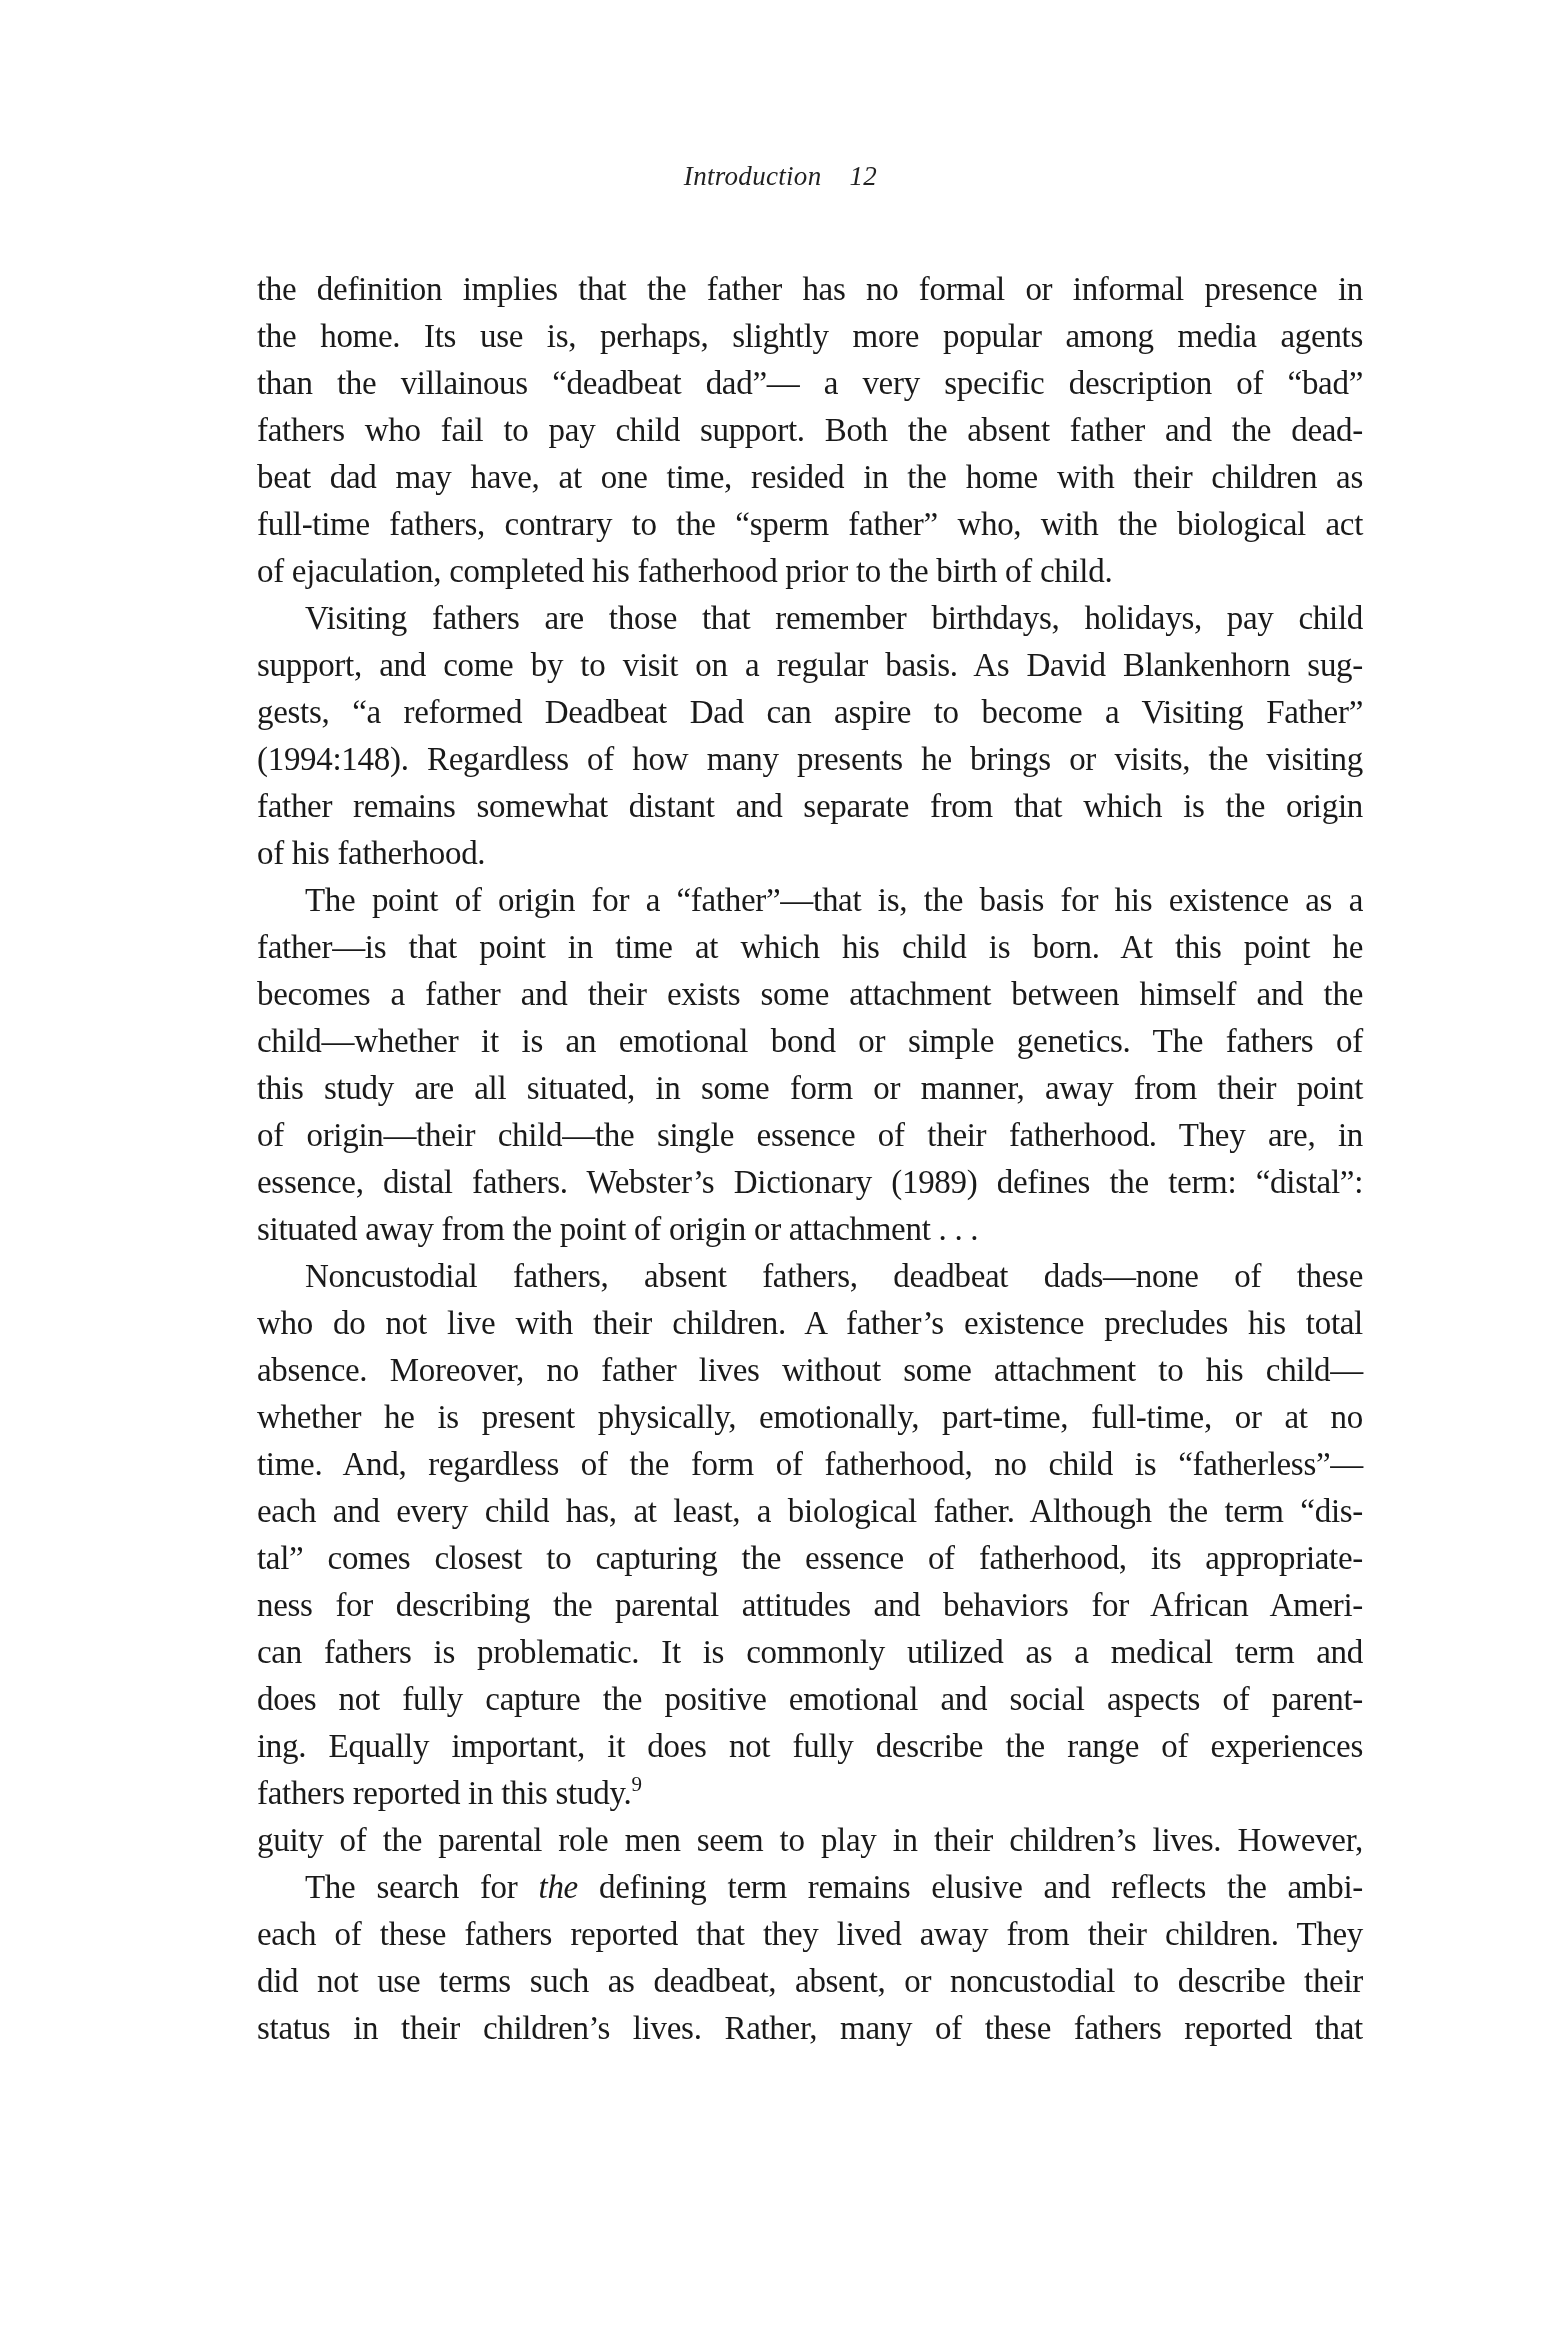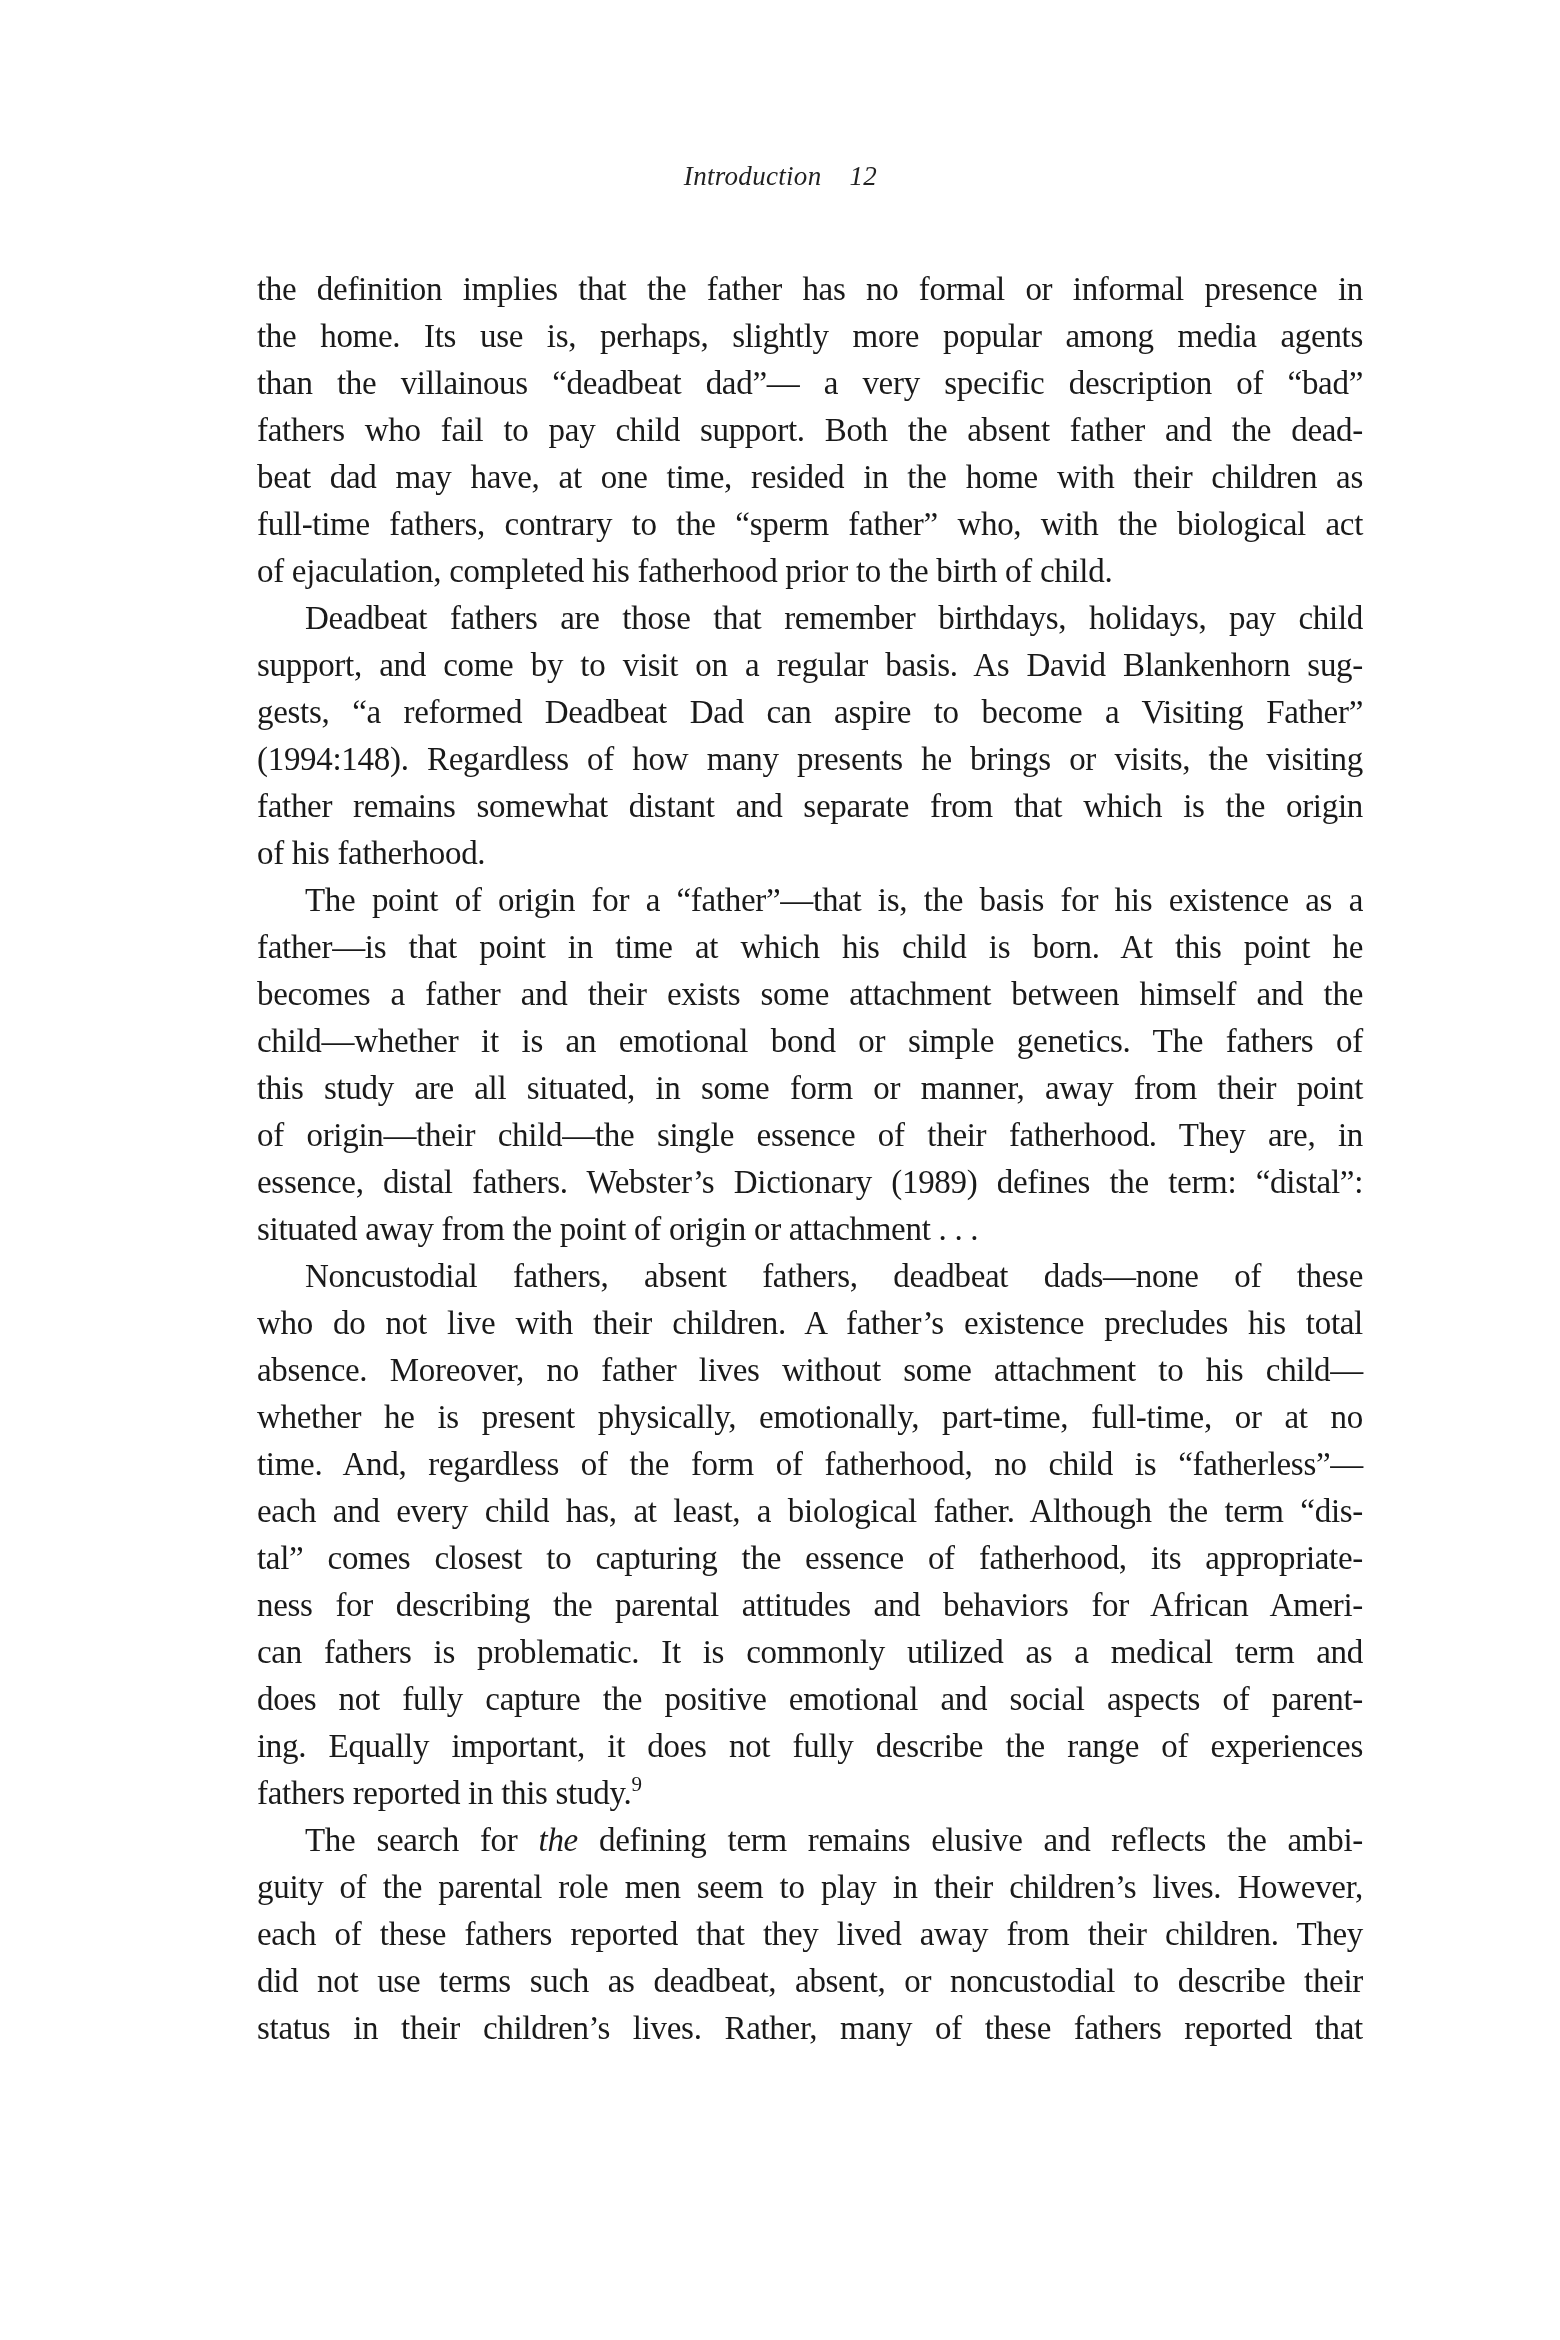--- a/index.html
+++ b/index.html
@@ -43,21 +43,21 @@
       <span class="line">the definition implies that the father has no formal or informal presence in</span>
       <span class="line">the home. Its use is, perhaps, slightly more popular among media agents</span>
       <span class="line">than the villainous “deadbeat dad”— a very specific description of “bad”</span>
       <span class="line">fathers who fail to pay child support. Both the absent father and the dead-</span>
       <span class="line">beat dad may have, at one time, resided in the home with their children as</span>
       <span class="line">full-time fathers, contrary to the “sperm father” who, with the biological act</span>
       <span class="line last">of ejaculation, completed his fatherhood prior to the birth of child.</span>
     </div>
 
     <div>
-      <span class="line indent">Deadbeat fathers are those that remember birthdays, holidays, pay child</span>
+      <span class="line indent">Visiting fathers are those that remember birthdays, holidays, pay child</span>
       <span class="line">support, and come by to visit on a regular basis. As David Blankenhorn sug-</span>
       <span class="line">gests, “a reformed Deadbeat Dad can aspire to become a Visiting Father”</span>
       <span class="line">(1994:148). Regardless of how many presents he brings or visits, the visiting</span>
       <span class="line">father remains somewhat distant and separate from that which is the origin</span>
       <span class="line last">of his fatherhood.</span>
     </div>
 
     <div>
       <span class="line indent">The point of origin for a “father”—that is, the basis for his existence as a</span>
       <span class="line">father—is that point in time at which his child is born. At this point he</span>
@@ -78,22 +78,22 @@
       <span class="line">each and every child has, at least, a biological father. Although the term “dis-</span>
       <span class="line">tal” comes closest to capturing the essence of fatherhood, its appropriate-</span>
       <span class="line">ness for describing the parental attitudes and behaviors for African Ameri-</span>
       <span class="line">can fathers is problematic. It is commonly utilized as a medical term and</span>
       <span class="line">does not fully capture the positive emotional and social aspects of parent-</span>
       <span class="line">ing. Equally important, it does not fully describe the range of experiences</span>
       <span class="line last"><span>fathers reported in this study.</span><sup>9</sup></span>
     </div>
 
     <div>
+      <span class="line">guity of the parental role men seem to play in their children’s lives. However,</span>
       <span class="line indent"><span>The search for </span><em>the</em><span> defining term remains elusive and reflects the ambi-</span></span>
-      <span class="line">guity of the parental role men seem to play in their children’s lives. However,</span>
       <span class="line">each of these fathers reported that they lived away from their children. They</span>
       <span class="line">did not use terms such as deadbeat, absent, or noncustodial to describe their</span>
       <span class="line">status in their children’s lives. Rather, many of these fathers reported that</span>
     </div>
 
   </div>
 </div>
 
 
 </body></html>

